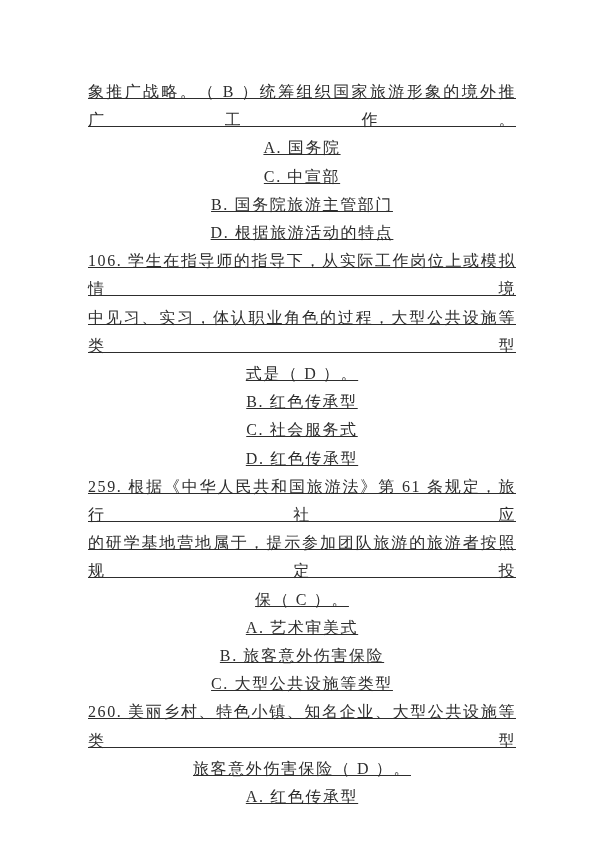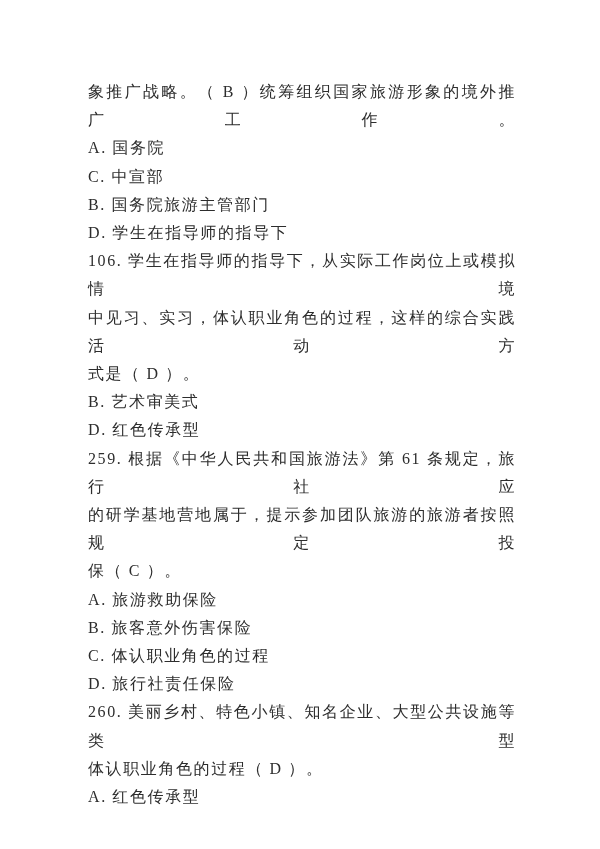--- a/index.html
+++ b/index.html
@@ -20,64 +20,65 @@
     left: 88px;
     top: 78px;
     width: 428px;
     color: #2d2d2d;
     font-size: 16px;
     line-height: 28.2px;
     letter-spacing: 1.6px;
   }
   .line {
     min-height: 28.2px;
-    text-align: left;
+    text-align: center;
   }
   .line.justify {
     text-align: justify;
     text-align-last: justify;
     text-justify: inter-character;
   }
   .question {
     margin: 0;
+    text-decoration: underline;
   }
 </style>
 </head>
 <body>
 
 <div class="page">
   <div class="content">
 
     <div class="question">
       <div class="line justify">象推广战略。（ B ）统筹组织国家旅游形象的境外推广工作。</div>
       <div class="line">A. 国务院</div>
       <div class="line">C. 中宣部</div>
       <div class="line">B. 国务院旅游主管部门</div>
-      <div class="line">D. 学生在指导师的指导下</div>
+      <div class="line">D. 根据旅游活动的特点</div>
     </div>
 
     <div class="question">
       <div class="line justify">106. 学生在指导师的指导下，从实际工作岗位上或模拟情境</div>
-      <div class="line justify">中见习、实习，体认职业角色的过程，这样的综合实践活动方</div>
+      <div class="line justify">中见习、实习，体认职业角色的过程，大型公共设施等类型</div>
       <div class="line">式是（ D ）。</div>
-      <div class="line">B. 艺术审美式</div>
+      <div class="line">B. 红色传承型</div>
+      <div class="line">C. 社会服务式</div>
       <div class="line">D. 红色传承型</div>
     </div>
 
     <div class="question">
       <div class="line justify">259. 根据《中华人民共和国旅游法》第 61 条规定，旅行社应</div>
       <div class="line justify">的研学基地营地属于，提示参加团队旅游的旅游者按照规定投</div>
       <div class="line">保（ C ）。</div>
-      <div class="line">A. 旅游救助保险</div>
+      <div class="line">A. 艺术审美式</div>
       <div class="line">B. 旅客意外伤害保险</div>
-      <div class="line">C. 体认职业角色的过程</div>
-      <div class="line">D. 旅行社责任保险</div>
+      <div class="line">C. 大型公共设施等类型</div>
     </div>
 
     <div class="question">
       <div class="line justify">260. 美丽乡村、特色小镇、知名企业、大型公共设施等类型</div>
-      <div class="line">体认职业角色的过程（ D ）。</div>
+      <div class="line">旅客意外伤害保险（ D ）。</div>
       <div class="line">A. 红色传承型</div>
 
     </div>
 
   </div>
 </div>
 
 </body></html>

